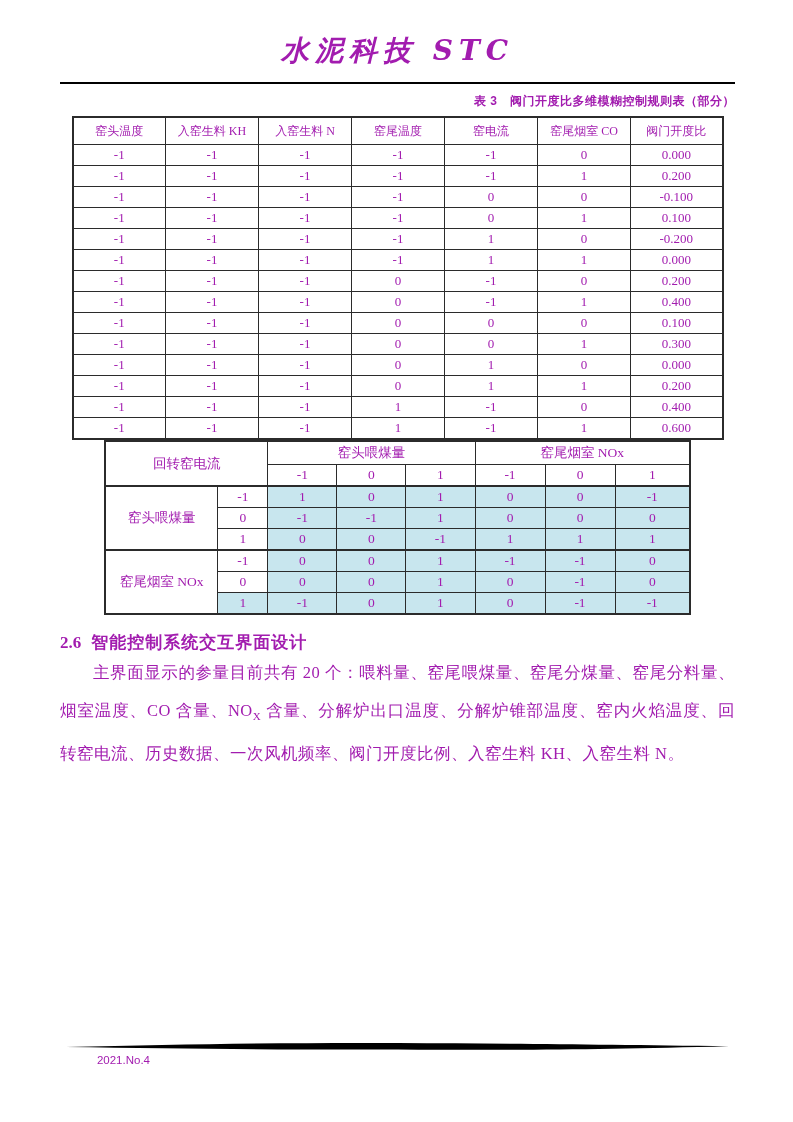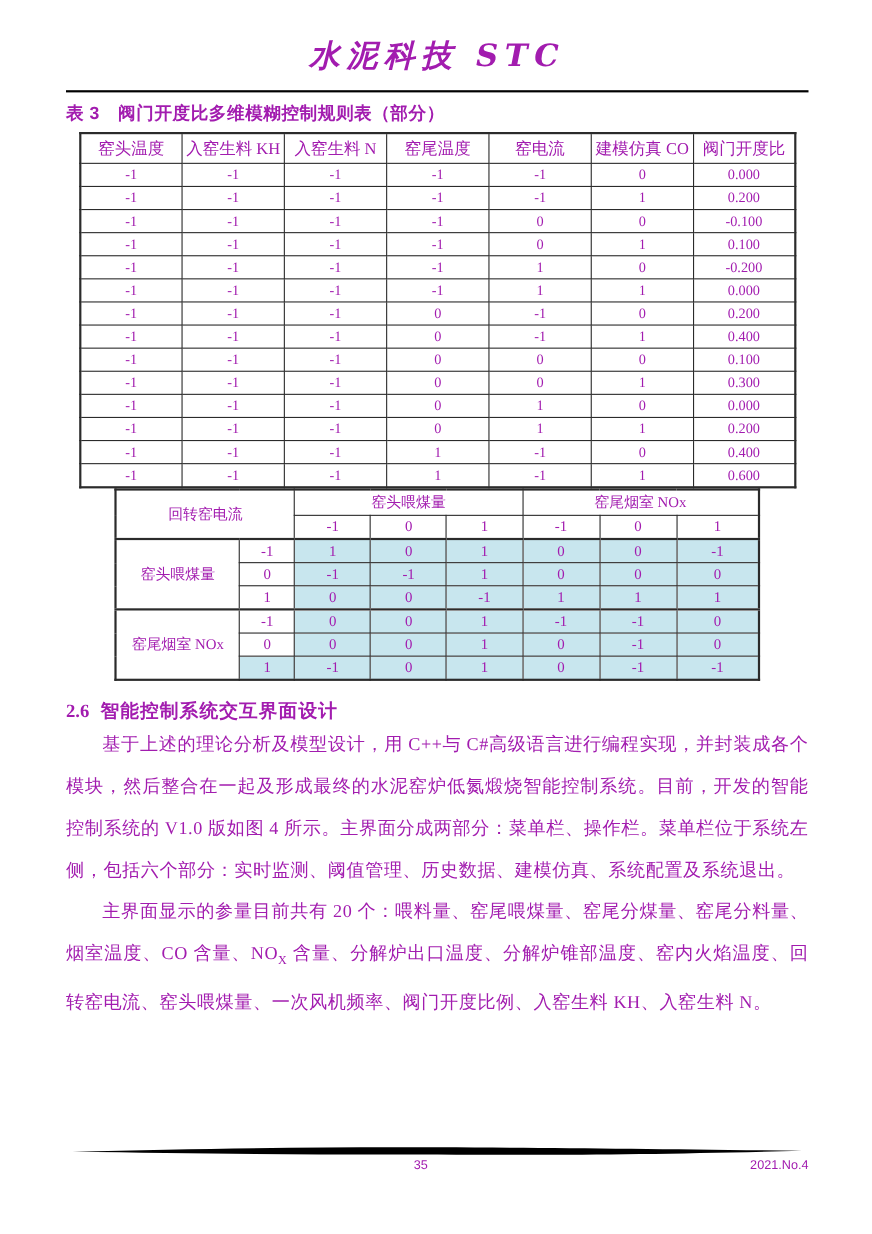--- a/index.html
+++ b/index.html
@@ -25,43 +25,43 @@
     font-family:"DejaVu Serif","Liberation Serif",serif;
   }
   .header-rule{
     margin-top:12px;
     height:2px;
     background:#000;
   }
 
   
   .table-caption{
-    text-align:left;
+    text-align:right;
     font-family:"Liberation Sans","DejaVu Sans",sans-serif;
     font-weight:bold;
-    font-size:16px;
+    font-size:12px;
     margin-top:9px;
     margin-bottom:6px;
     letter-spacing:0.5px;
   }
   .caption4{margin-top:12px;margin-bottom:6px;}
 
   
   table{border-collapse:collapse;margin:0 auto;table-layout:fixed;}
   td,th{
     border:1px solid #2b2b2b;
     text-align:center;
     vertical-align:middle;
     font-weight:normal;
     padding:0 2px;
     overflow:hidden;
     white-space:nowrap;
   }
   .t3{width:650px;border:2px solid #2b2b2b;}
-  .t3 th{height:26px;font-size:15px;}
+  .t3 th{height:26px;font-size:12px;}
   .t3 td{height:20px;font-size:13px;}
 
   .t4{width:585px;border:2px solid #2b2b2b;font-size:13.5px;}
   .t4 td{height:20px;}
   .t4 .hdr-top td{height:22px;}
   .t4 .corner{font-size:13.5px;}
   .t4 tr.grp-start td{border-top-width:2px;}
   .t4 tr.body-start td{border-top-width:2px;}
 
   
@@ -116,21 +116,21 @@
           <col style="width:93px">
           <col style="width:92px">
       </colgroup>
       <thead>
           <tr>
             <th>窑头温度</th>
             <th>入窑生料 KH</th>
             <th>入窑生料 N</th>
             <th>窑尾温度</th>
             <th>窑电流</th>
-            <th>建模仿真 CO</th>
+            <th>窑尾烟室 CO</th>
             <th>阀门开度比</th>
           </tr>
         </thead>
       <tbody>
           <tr>
             <td>-1</td>
             <td>-1</td>
             <td>-1</td>
             <td>-1</td>
             <td>-1</td>
@@ -338,28 +338,26 @@
             <td style="background: rgb(200, 230, 238);">-1</td>
             <td style="background: rgb(200, 230, 238);">-1</td>
           </tr>
         </tbody>
     </table>
 
     <div class="section-heading">
       <span class="num">2.6</span><span class="txt">智能控制系统交互界面设计</span>
     </div>
 
-    <p class="para"><span>基于上述的理论分析及模型设计，用 C++与 C#高级语言进行编程实现，并封装成各个模块，然后整合在一起及形成最终的水泥窑炉低氮煅烧智能控制系统。目前，开发的智能控制系统的 V1.0 版如图 4 所示。主界面分成两部分：菜单栏、操作栏。菜单栏位于系统左侧，包括六个部分：实时监测、阈值管理、历史数据、建模仿真、系统配置及系统退出。</span></p>
-
-    <p class="para"><span>主界面显示的参量目前共有 20 个：喂料量、窑尾喂煤量、窑尾分煤量、窑尾分料量、烟室温度、CO 含量、NO</span><sub>X</sub><span> 含量、分解炉出口温度、分解炉锥部温度、窑内火焰温度、回转窑电流、窑头喂煤量、一次风机频率、阀门开度比例、入窑生料 KH、入窑生料 N。</span></p>
+
+    <p class="para"><span>主界面显示的参量目前共有 20 个：喂料量、窑尾喂煤量、窑尾分煤量、窑尾分料量、烟室温度、CO 含量、NO</span><sub>X</sub><span> 含量、分解炉出口温度、分解炉锥部温度、窑内火焰温度、回转窑电流、历史数据、一次风机频率、阀门开度比例、入窑生料 KH、入窑生料 N。</span></p>
 
   </div>
 
   <div class="footer">
     <svg class="footer-stroke" width="675" height="12" viewBox="0 0 675 12" xmlns="http://www.w3.org/2000/svg">
       <path d="M6,7 C120,4.5 220,2.5 338,3 C450,3.5 540,4.5 669,6.2 C540,9.5 450,10.5 338,9.5 C220,10 120,8.5 6,7 Z" fill="#000"></path>
     </svg>
     <div class="footer-row">
-      <span class="page-number">35</span>
       <span class="issue">2021.No.4</span>
     </div>
   </div>
 </div>
 
 </body></html>

